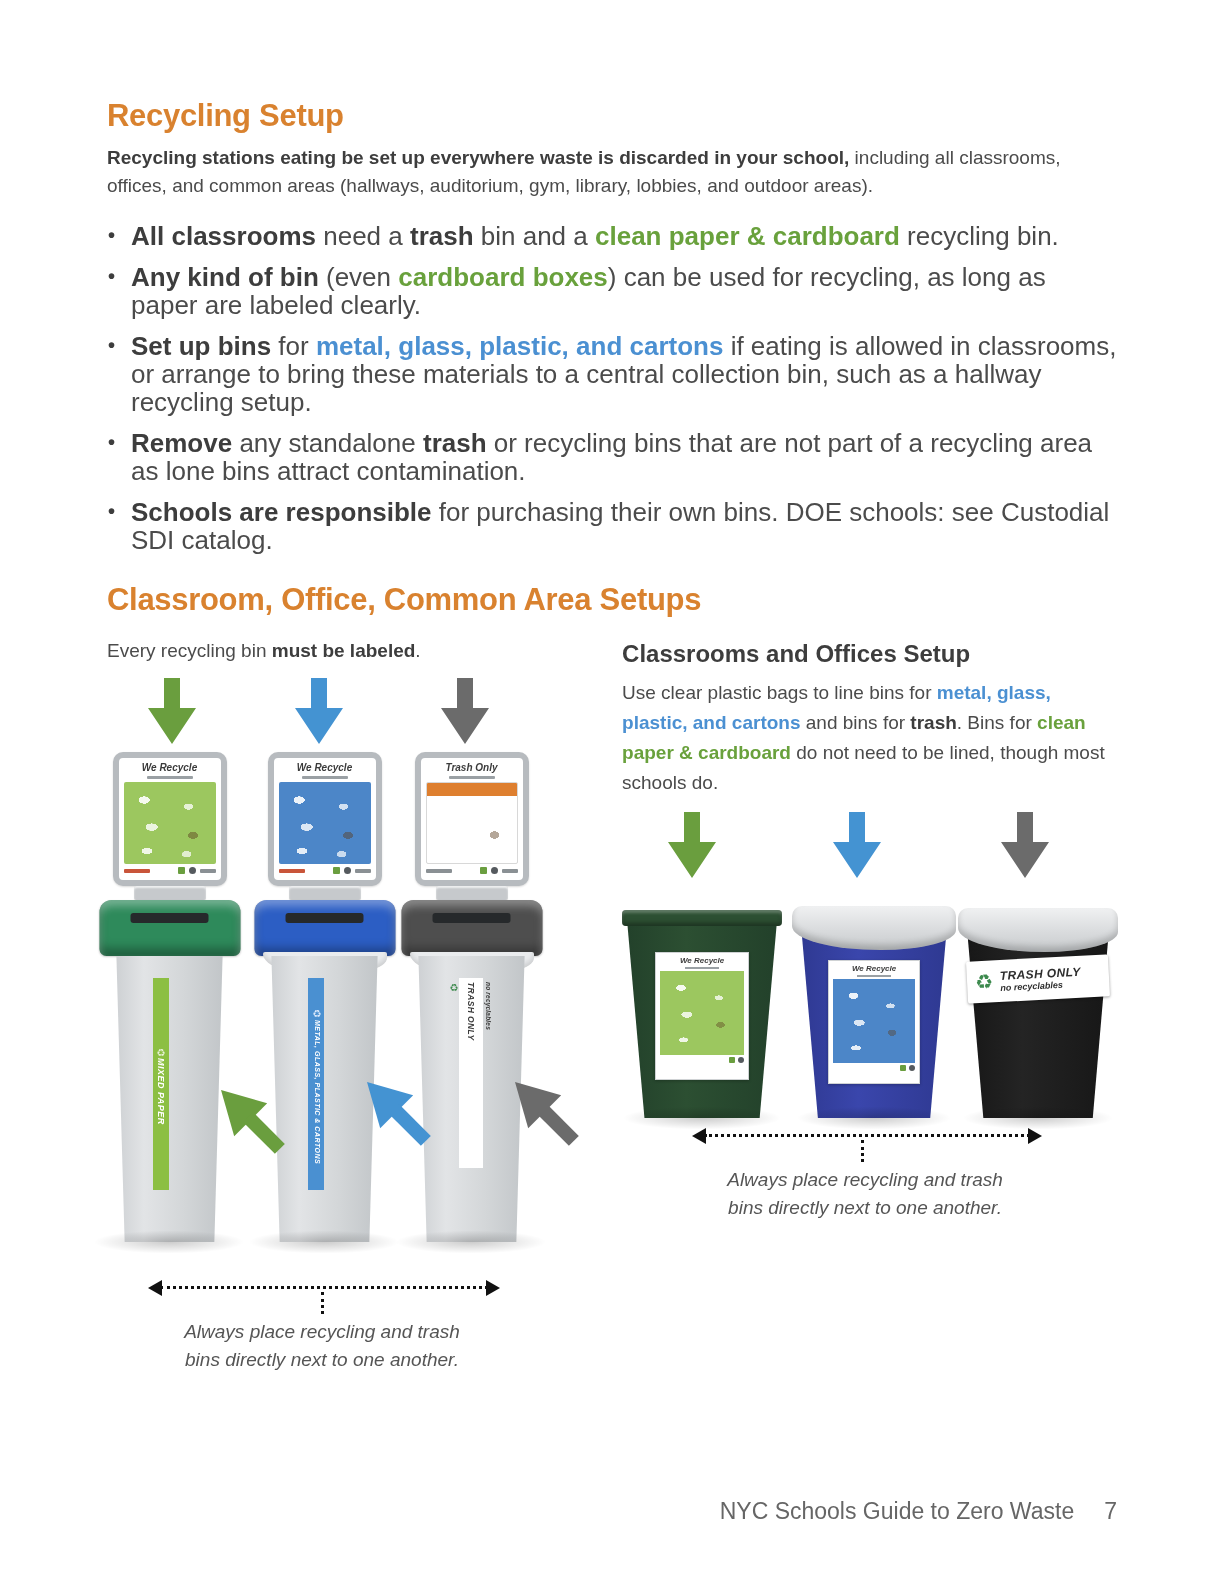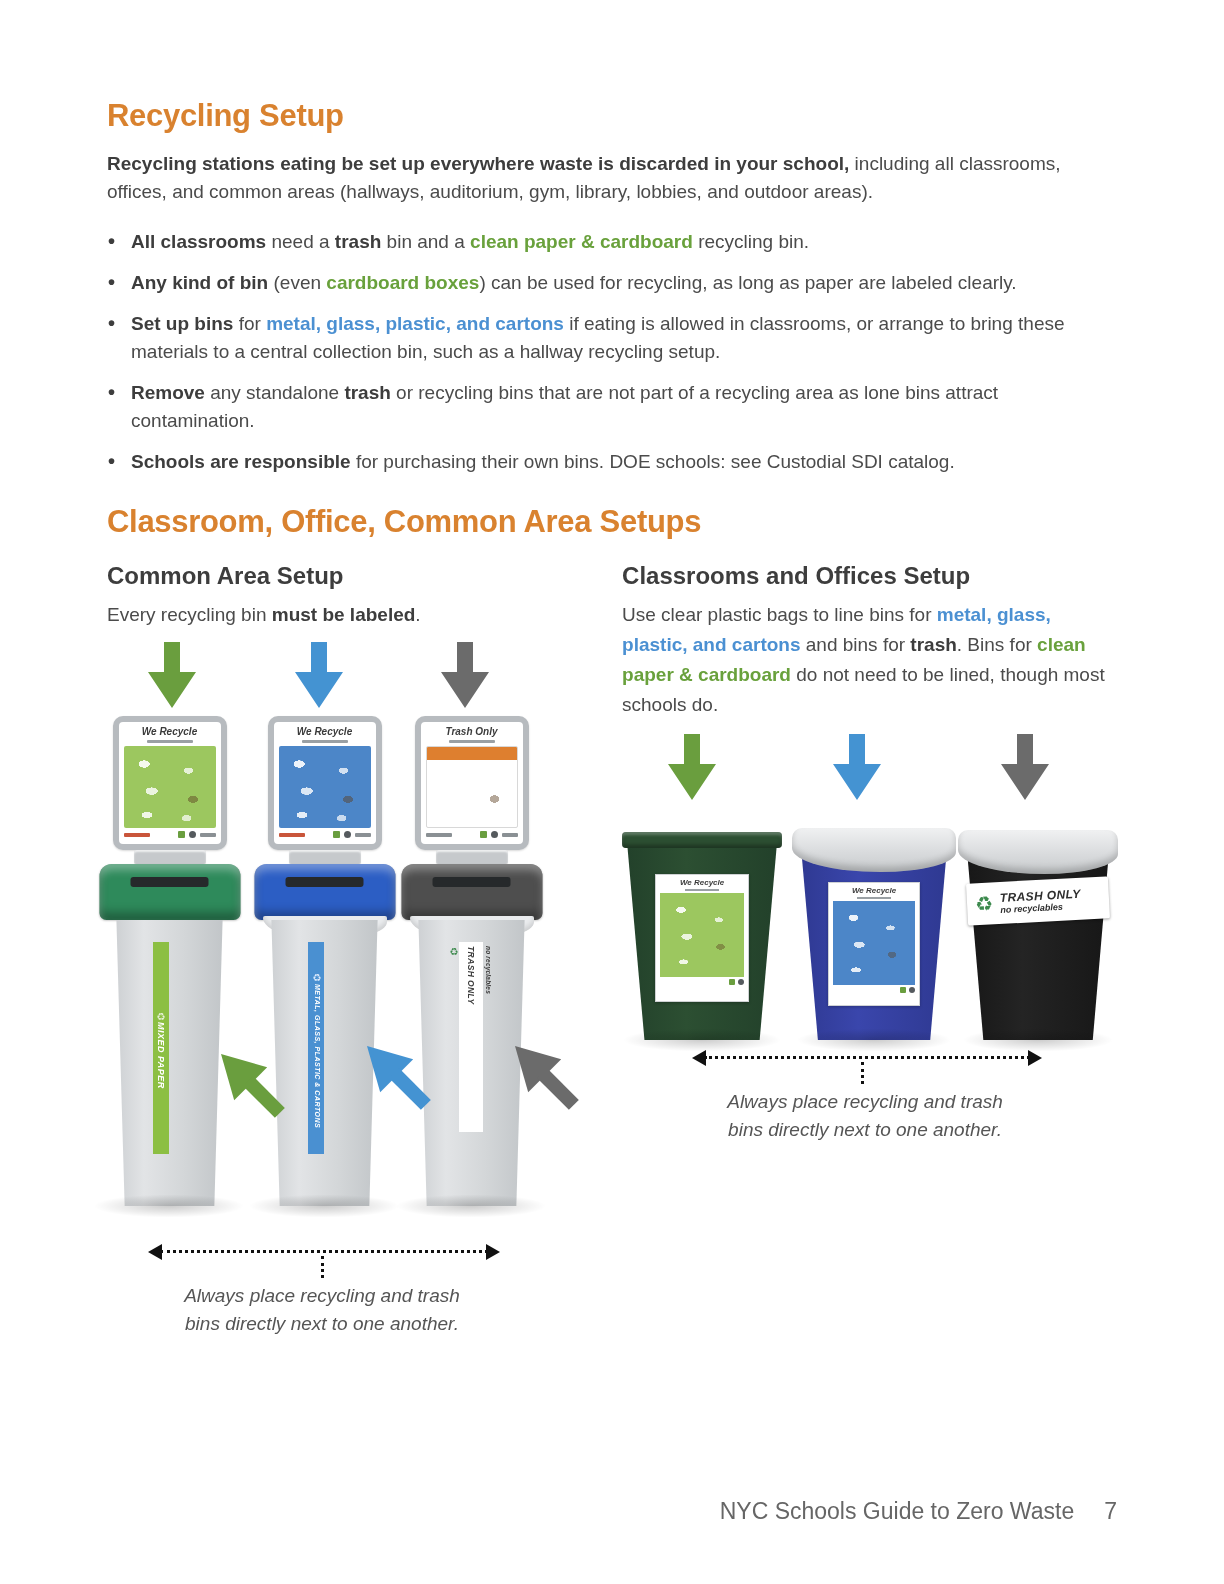--- a/index.html
+++ b/index.html
@@ -8,31 +8,31 @@
     position:relative; width:1224px; height:1584px; margin:0 auto;
     background:#ffffff; overflow:hidden;
     font-family:"Liberation Sans","DejaVu Sans",sans-serif;
     color:var(--text_body);
   }
   .content { padding:0 107px; }
 
   h1.orange, h2.orange {
     color:var(--heading_orange); font-size:31px; font-weight:bold; letter-spacing:-0.3px;
   }
-  h1.orange { margin-top:98px; margin-bottom:16px; }
+  h1.orange { margin-top:98px; margin-bottom:10px; }
   h2.orange { margin-top:28px; margin-bottom:18px; }
 
   .intro { font-size:19px; line-height:28px; color:var(--text_body); margin-bottom:22px; }
   .b { font-weight:bold; color:var(--text_bold); }
   .g { font-weight:bold; color:var(--kw_green); }
   .bl{ font-weight:bold; color:var(--kw_blue); }
 
   ul.bullets { list-style:none; margin-bottom:6px; }
   ul.bullets li {
-    position:relative; padding-left:24px; font-size:19px; line-height:28px;
+    position:relative; padding-left:24px; font-size:26px; line-height:28px;
     margin-bottom:13px; color:var(--text_body);
   }
   ul.bullets li::before {
     content:"•"; position:absolute; left:1px; top:-1px;
     color:var(--text_bold); font-weight:bold; font-size:20px;
   }
 
   .cols { display:flex; gap:30px; }
   .col-left  { width:490px; }
   .col-right { width:500px; }
@@ -197,21 +197,20 @@
       <li><span class="b">Set up bins</span><span> for </span><span class="bl">metal, glass, plastic, and cartons</span><span> if eating is allowed in classrooms, or arrange to bring these materials to a central collection bin, such as a hallway recycling setup.</span></li>
       <li><span class="b">Remove</span><span> any standalone </span><span class="b">trash</span><span> or recycling bins that are not part of a recycling area as lone bins attract contamination.</span></li>
       <li><span class="b">Schools are responsible</span><span> for purchasing their own bins. DOE schools: see Custodial SDI catalog.</span></li>
     </ul>
 
     <h2 class="orange">Classroom, Office, Common Area Setups</h2>
 
     <div class="cols">
 
       <div class="col-left">
-        <h3 class="sub">Common Area Setup</h3>
         <p class="coldesc"><span>Every recycling bin </span><span class="b">must be labeled</span><span>.</span></p>
 
         <div class="figure" id="fig-common">
 
           <svg class="dn-arrow" style="left:41px;top:0" viewBox="0 0 48 66">
               <polygon points="16,0 32,0 32,30 48,30 24,66 0,30 16,30" style="fill:var(--arrow_green)"></polygon>
             </svg>
           <svg class="dn-arrow" style="left:188px;top:0" viewBox="0 0 48 66">
               <polygon points="16,0 32,0 32,30 48,30 24,66 0,30 16,30" style="fill:var(--arrow_blue)"></polygon>
             </svg>

